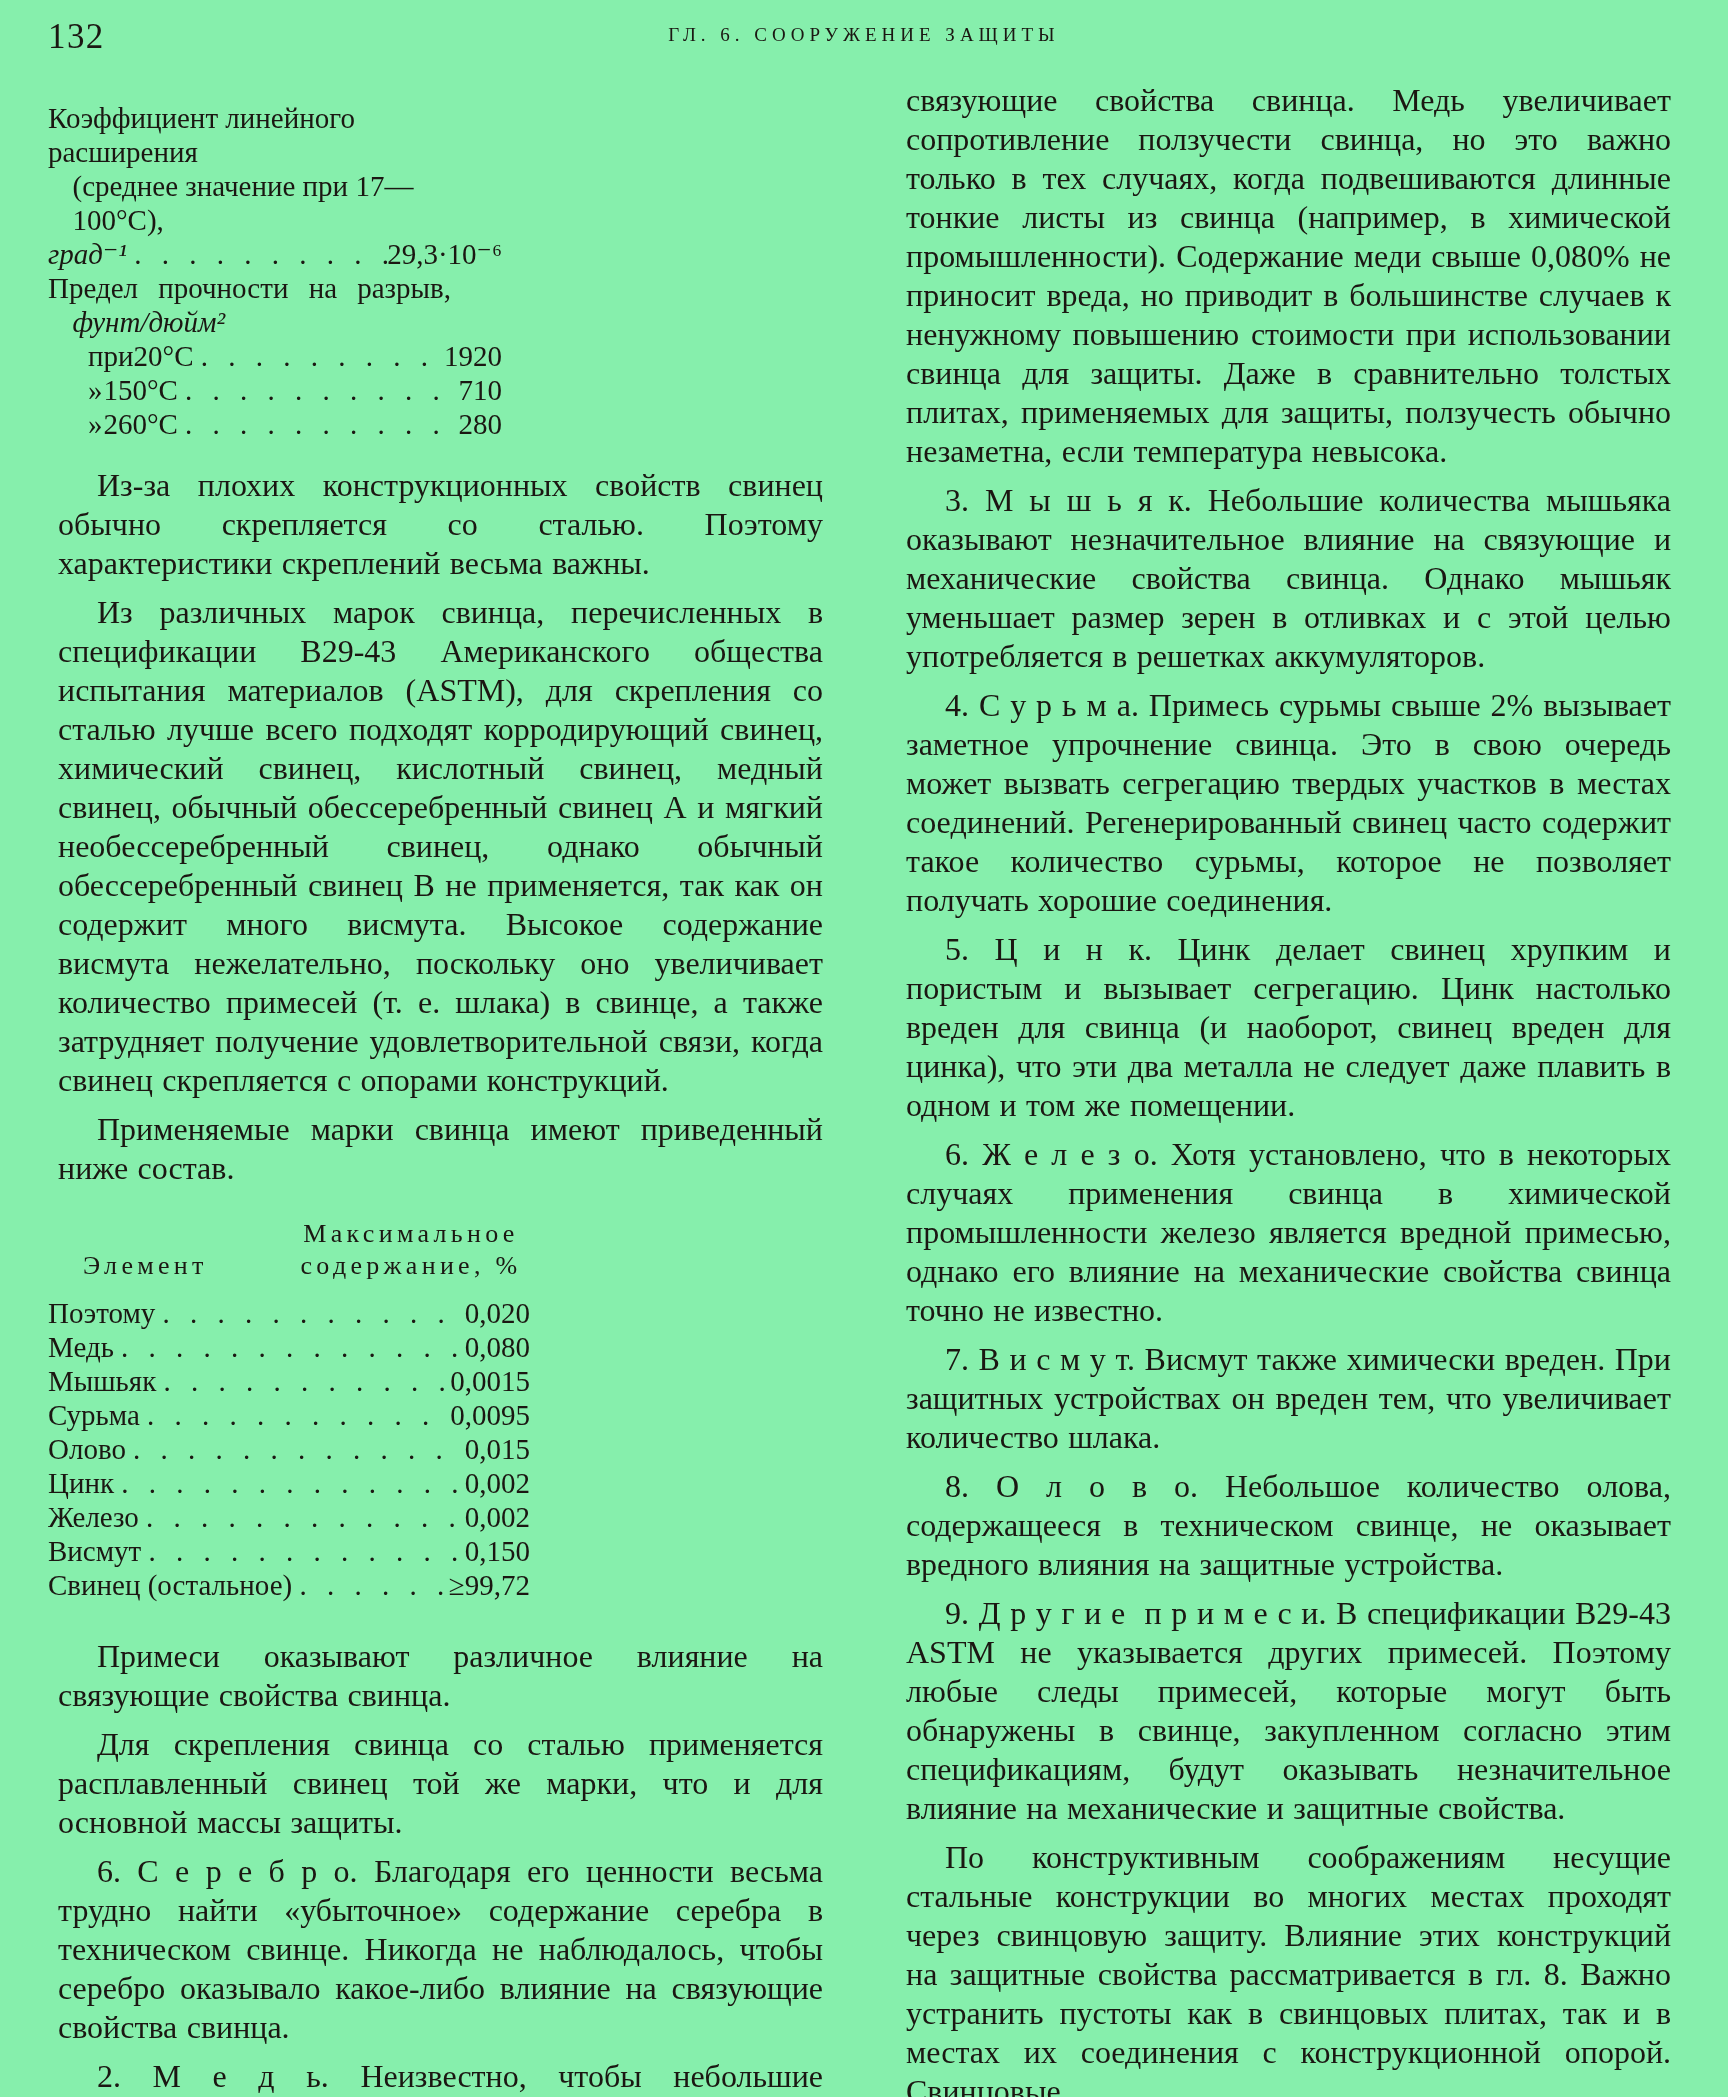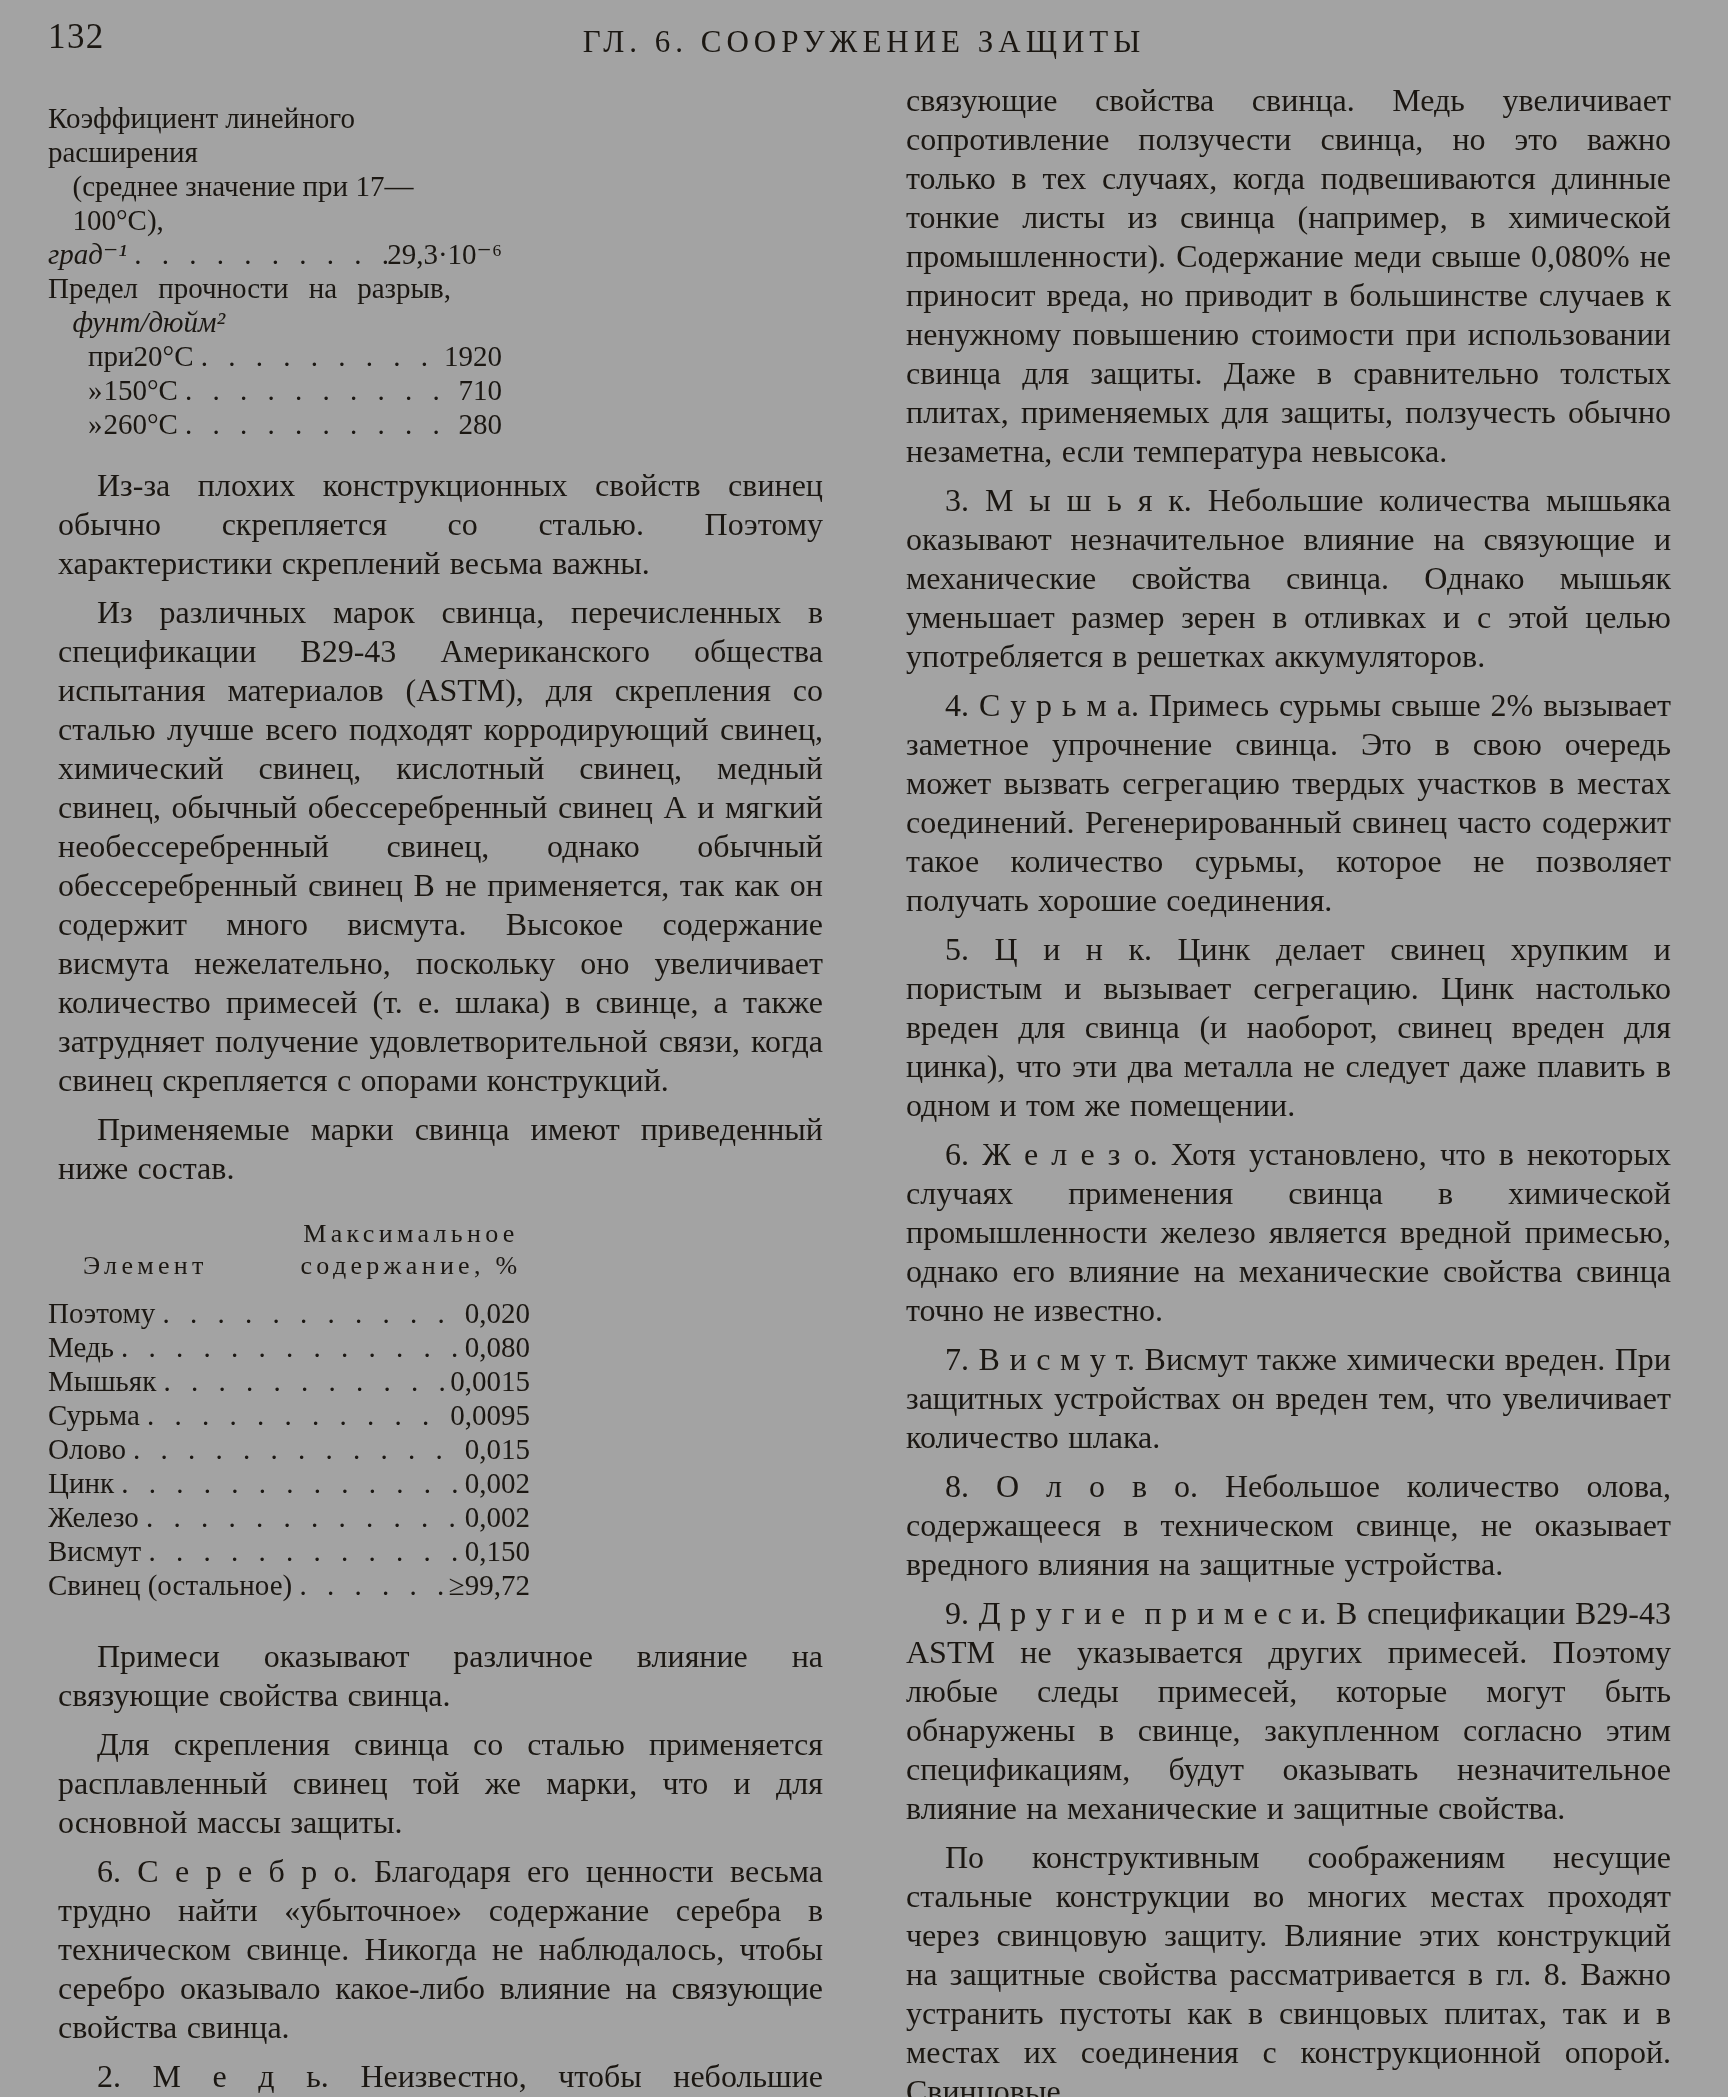--- a/index.html
+++ b/index.html
@@ -1,39 +1,39 @@
 <!DOCTYPE html>
 <html style="font-size:11.5px"><head>
 <meta charset="utf-8">
 <style>
   * { box-sizing: border-box; }
   html, body { margin: 0; padding: 0; background: #d9d6cd; }
   .page {
     position: relative;
     width: 1728px;
     height: 2097px;
-    background: #a3a3a3;
+    background: #86efac;
     font-family: "Liberation Serif", "DejaVu Serif", serif;
     color: #1b1712;
     overflow: hidden;
   }
   .page-header {
     position: absolute;
     top: 17.3px; left: 48px; right: 48px;
     height: 43px;
   }
   .page-number {
     position: absolute; left: 0; top: 0;
     font-size: 35px;
     letter-spacing: 1.4px;
   }
   .running-head {
     position: absolute; left: 50%; top: 7.2px;
     transform: translateX(-50%);
-    font-size: 31px;
+    font-size: 19px;
     letter-spacing: 5px;
     white-space: nowrap;
   }
   .columns {
     position: absolute;
     top: 71px; left: 48px;
     display: flex;
     gap: 63px;
   }
   .col {

